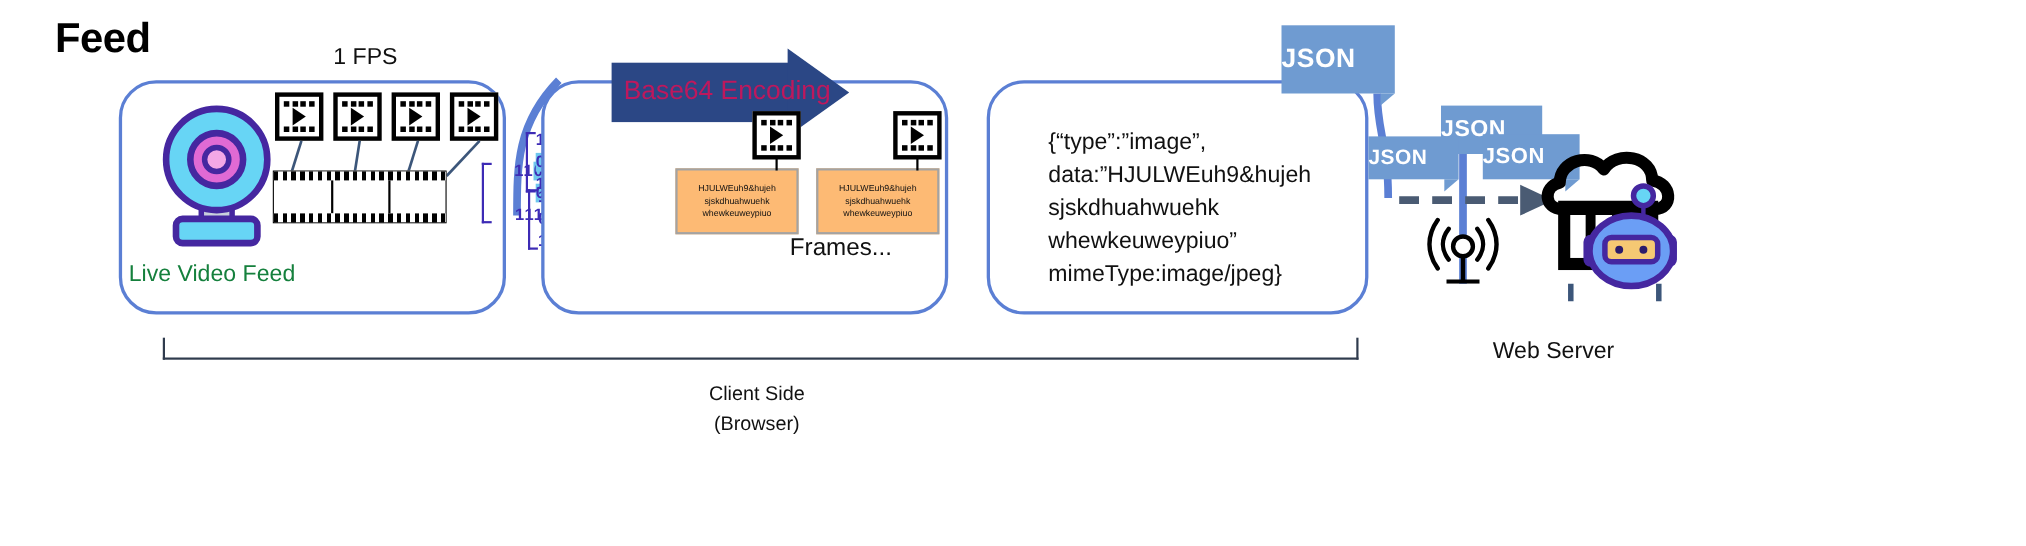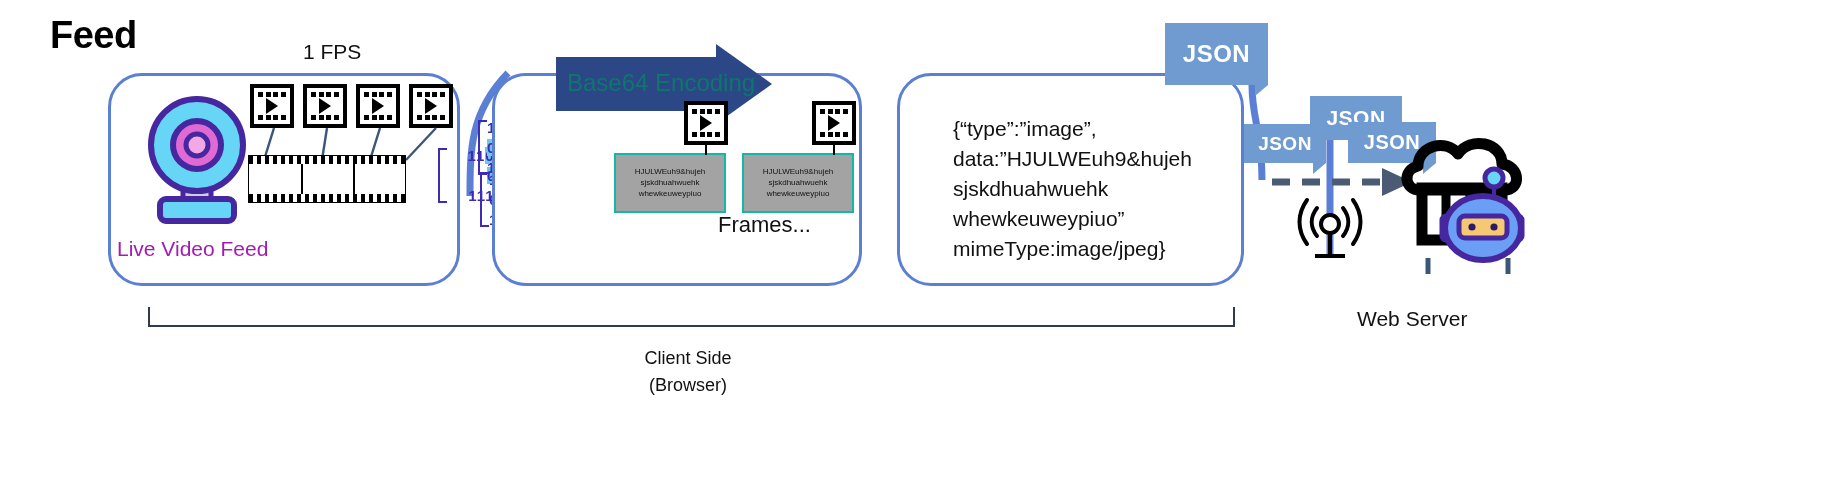--- a/index.html
+++ b/index.html
@@ -11,21 +11,21 @@
   #title{left:50px;top:14px;font-size:38px;font-weight:bold;letter-spacing:-0.5px;color:#000;}
 
   
   .stage{border:3.5px solid #5b7fd4;border-radius:34px;background:#fff;box-sizing:border-box;}
   #stage-video{left:108px;top:73px;width:352px;height:213px;}
   #stage-encode{left:492px;top:73px;width:370px;height:213px;}
   #stage-json{left:897px;top:73px;width:347px;height:213px;}
 
   
   #fps-label{left:303px;top:40px;font-size:21px;color:#111;}
-  #live-feed-label{left:117px;top:237px;font-size:21px;color:#a21caf;}
+  #live-feed-label{left:117px;top:237px;font-size:21px;color:#15803d;}
   #frames-label{left:718px;top:212px;font-size:22px;color:#111;}
   #webserver-label{left:1357px;top:307px;font-size:21px;color:#111;}
   #clientside-label{left:636px;top:345px;font-size:18px;line-height:27px;text-align:center;width:104px;}
 
   
   #webcam{left:143px;top:95px;width:108px;height:132px;}
 
   
   .filmicon{width:44px;height:44px;border:4px solid #000;box-sizing:border-box;background:#fff;}
   .filmicon .perf{position:absolute;left:4px;right:4px;height:5px;display:flex;justify-content:space-between;}
@@ -48,32 +48,32 @@
   .binblock .brk.l{left:-9px;border-right:none;}
   .binblock .brk.r{right:-9px;border-left:none;}
   .binblock .row{white-space:pre;}
   .binblock .row b{background:#6fc7ee;color:#3d2bb5;font-weight:bold;}
 
   
   #b64arrow{left:556px;top:57px;width:214px;height:54px;}
   #b64arrow .body{position:absolute;left:0;top:0;width:166px;height:54px;background:#2b4785;}
   #b64arrow .head{position:absolute;left:160px;top:-13px;width:0;height:0;
         border-left:56px solid #2b4785;border-top:40px solid transparent;border-bottom:40px solid transparent;}
-  #b64arrow .txt{position:absolute;left:11px;top:12px;font-size:24px;color:#0f766e;white-space:nowrap;}
-
-  
-  .framecard{position:absolute;width:112px;height:60px;border:2px solid #14b8a6;background:#a3a3a3;box-sizing:border-box;}
+  #b64arrow .txt{position:absolute;left:11px;top:12px;font-size:24px;color:#be185d;white-space:nowrap;}
+
+  
+  .framecard{position:absolute;width:112px;height:60px;border:2px solid #a3a3a3;background:#fdba74;box-sizing:border-box;}
   .framecard .txt{position:absolute;left:0;right:0;top:11px;text-align:center;font-size:8px;line-height:11px;color:#111;}
 
   
   #json-text{left:953px;top:114px;width:290px;font-size:21px;line-height:30px;color:#111;white-space:pre-line;}
 
   
   .jsonbadge{position:absolute;background:#6f9bd1;color:#fff;font-weight:bold;
-       display:flex;align-items:center;justify-content:center;letter-spacing:0.5px;}
+       display:flex;align-items:center;letter-spacing:0.5px;}
   .jsonbadge .tail{position:absolute;right:0;bottom:-11px;width:0;height:0;
        border-left:13px solid #6f9bd1;border-bottom:11px solid transparent;}
   #badge1{left:1165px;top:23px;width:103px;height:62px;font-size:24px;}
   #badge2{left:1310px;top:96px;width:92px;height:44px;font-size:21px;}
   #badge3{left:1244px;top:124px;width:82px;height:39px;font-size:19px;}
   #badge4{left:1348px;top:122px;width:88px;height:41px;font-size:20px;}
 
   
   #wires{left:0;top:0;width:1842px;height:496px;pointer-events:none;}
 

